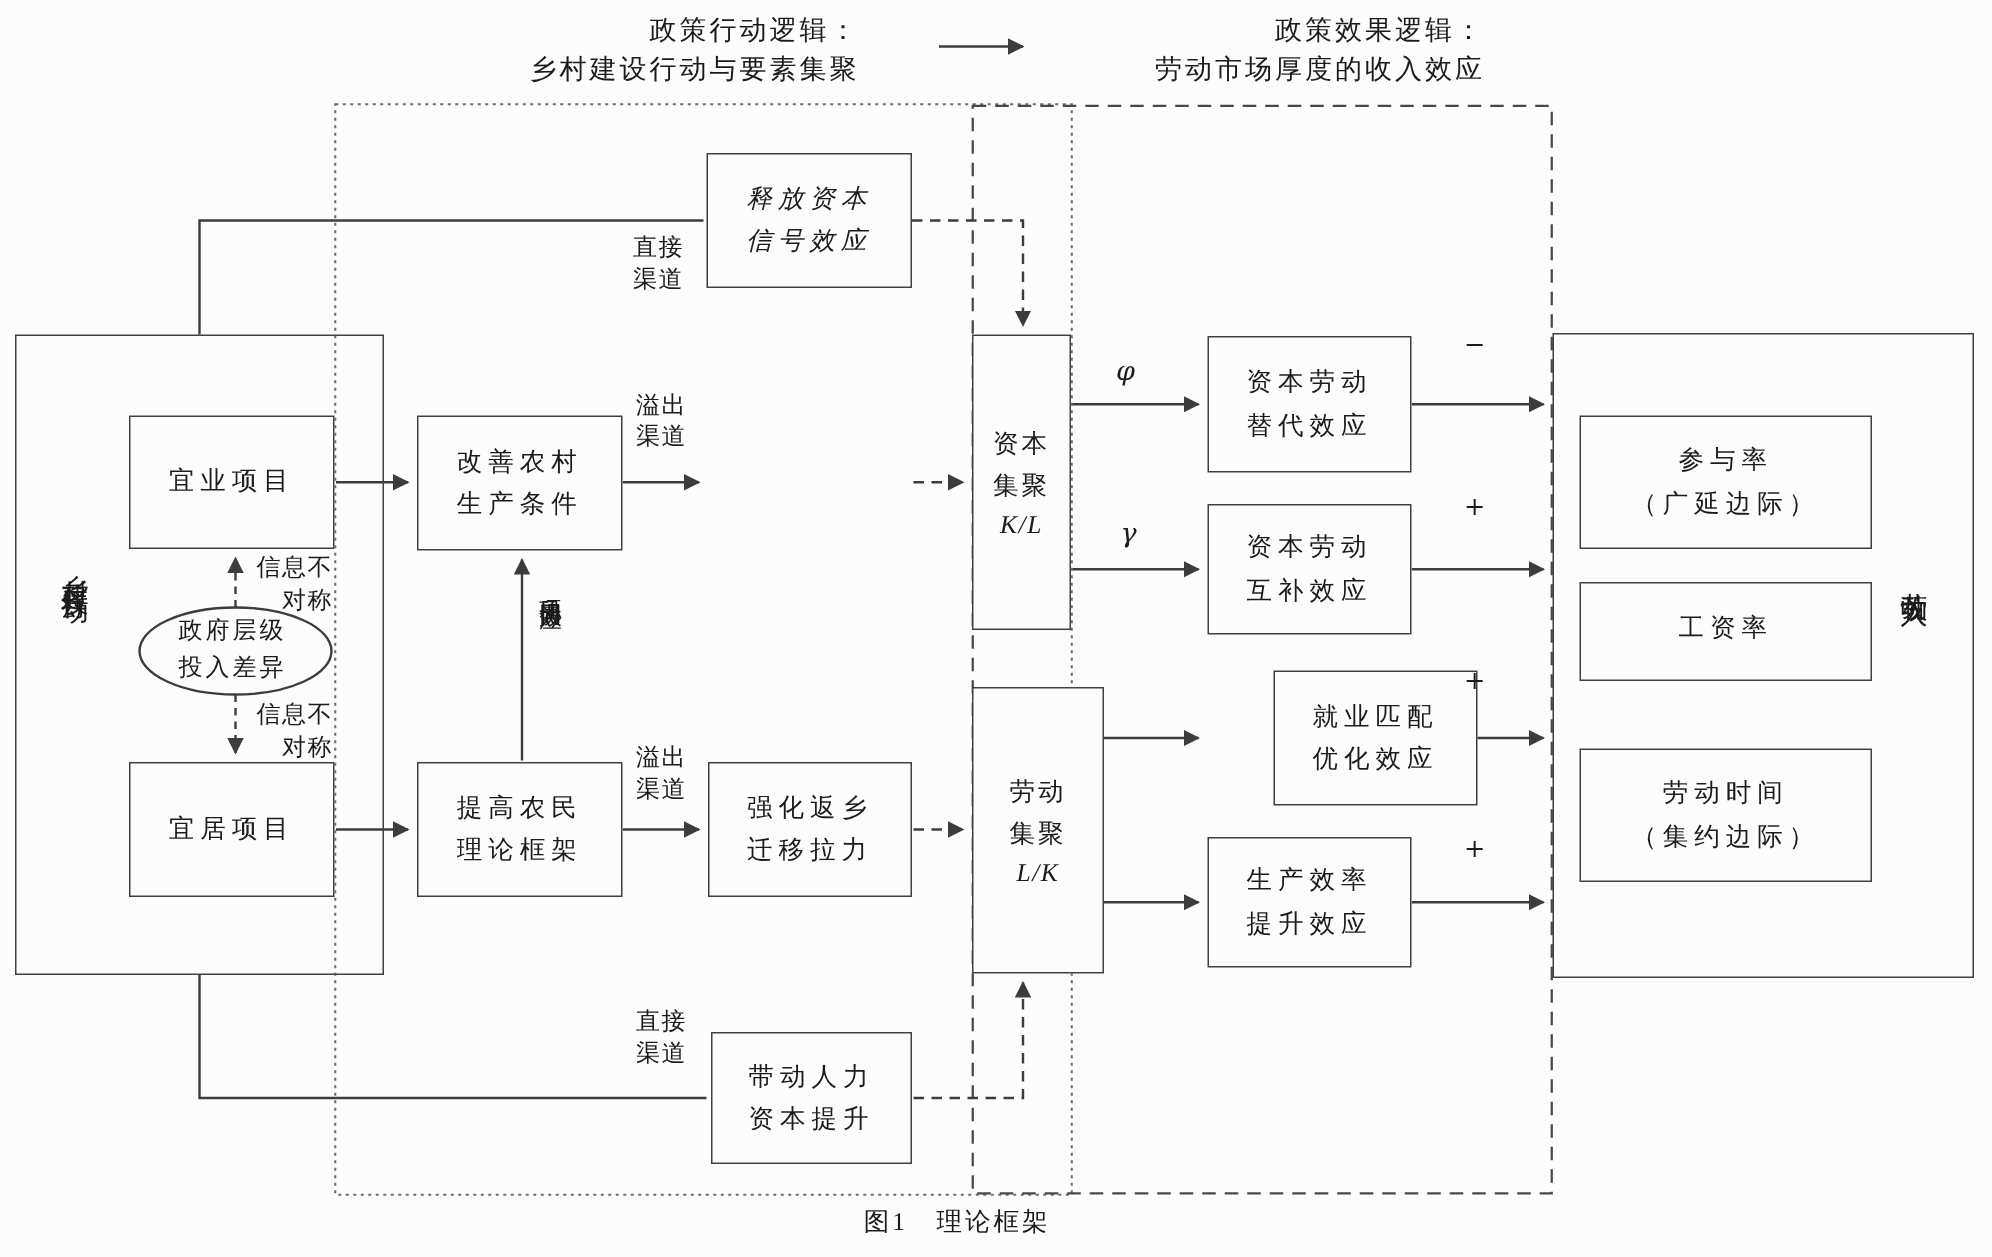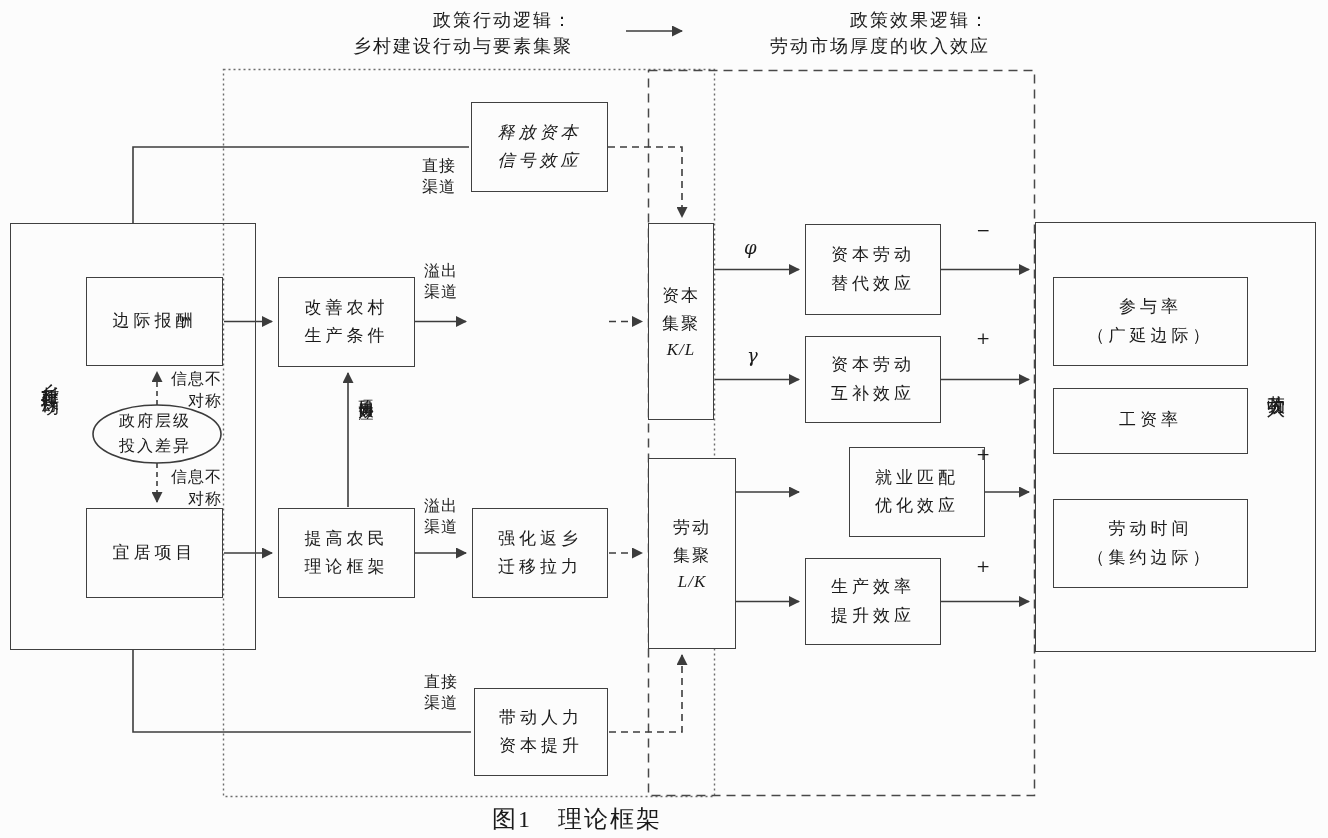--- a/index.html
+++ b/index.html
@@ -26,21 +26,21 @@
   .vlabel.small { font-size: 15px; letter-spacing: 1px; }
   .chan { position: absolute; width: 38px; font-size: 16px; line-height: 1.3; text-align: right; letter-spacing: 1px; }
   .sidelabel { position: absolute; width: 58px; font-size: 16px; line-height: 1.35; text-align: right; letter-spacing: 1px; }
   .sym { position: absolute; font-size: 18px; font-style: italic; font-family: "DejaVu Serif", serif; }
   .sign { position: absolute; font-size: 17px; font-family: "DejaVu Serif", serif; }
   .header { position: absolute; width: 290px; text-align: right; font-size: 18px; line-height: 1.45; letter-spacing: 2px; white-space: pre-line; }
   .ellipse-label {
     position: absolute; left: 92px; top: 409px; width: 126px; text-align: center;
     font-size: 16px; line-height: 1.55; letter-spacing: 2px; white-space: pre-line;
   }
-  .caption { position: absolute; left: 492px; top: 803px; width: 400px; text-align: left; font-size: 24px; letter-spacing: 2px; }
+  .caption { position: absolute; left: 438px; top: 803px; width: 400px; text-align: center; font-size: 17px; letter-spacing: 2px; }
 </style>
 </head>
 <body>
 
 <div id="fig">
 
   <svg class="layer" width="1328" height="838" viewBox="0 0 1328 838">
     <defs>
       <marker id="arw" markerWidth="12" markerHeight="11" refX="10" refY="5.5" orient="auto" markerUnits="userSpaceOnUse">
         <path d="M0,0 L11,5.5 L0,11 Z" fill="#3c3c3c"></path>
@@ -87,21 +87,21 @@
     <ellipse cx="157" cy="434" rx="64" ry="29" fill="#fcfcfc" stroke="#3c3c3c" stroke-width="1.6"></ellipse>
   </svg>
 
   <div class="header" style="left:283px; top:7px;">政策行动逻辑：
 乡村建设行动与要素集聚</div>
   <div class="header" style="left:700px; top:7px;">政策效果逻辑：
 劳动市场厚度的收入效应</div>
 
   <div class="outer" style="left:10px; top:223px; width:246px; height:427px;"></div>
   <div class="vlabel" style="left:38px; top:369px;">乡村建设行动</div>
-  <div class="node" style="left:86px; top:277px; width:137px; height:89px;">边际报酬</div>
+  <div class="node" style="left:86px; top:277px; width:137px; height:89px;">宜业项目</div>
   <div class="node" style="left:86px; top:508px; width:137px; height:90px;">宜居项目</div>
   <div class="ellipse-label">政府层级
 投入差异</div>
   <div class="sidelabel" style="left:164px; top:368px;">信息不对称</div>
   <div class="sidelabel" style="left:164px; top:466px;">信息不对称</div>
 
   <div class="chan" style="left:418px; top:156px;">直接渠道</div>
   <div class="chan" style="left:420px; top:261px;">溢出渠道</div>
   <div class="chan" style="left:420px; top:496px;">溢出渠道</div>
   <div class="chan" style="left:420px; top:672px;">直接渠道</div>

